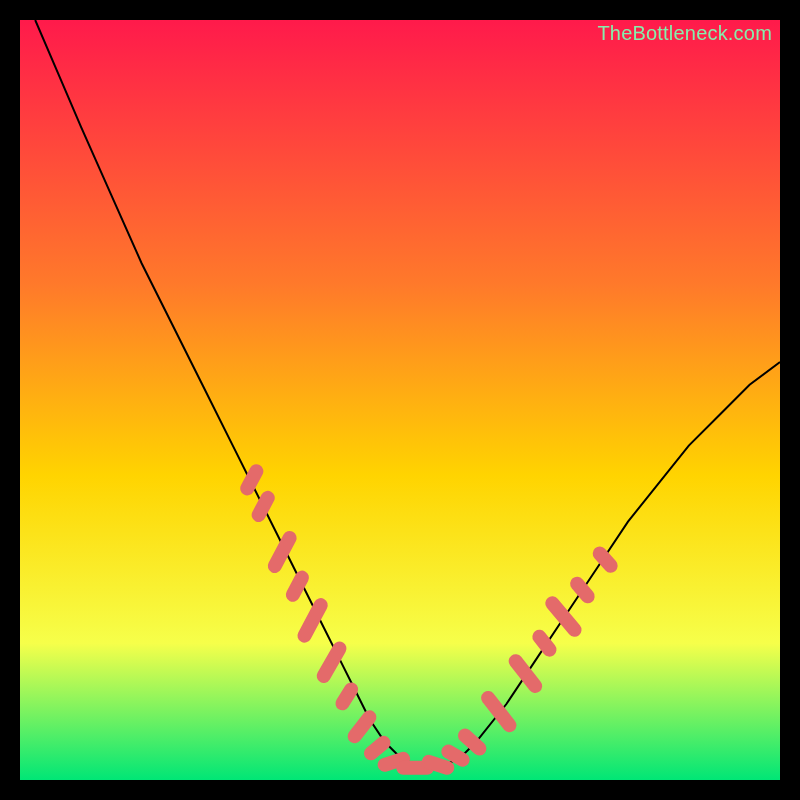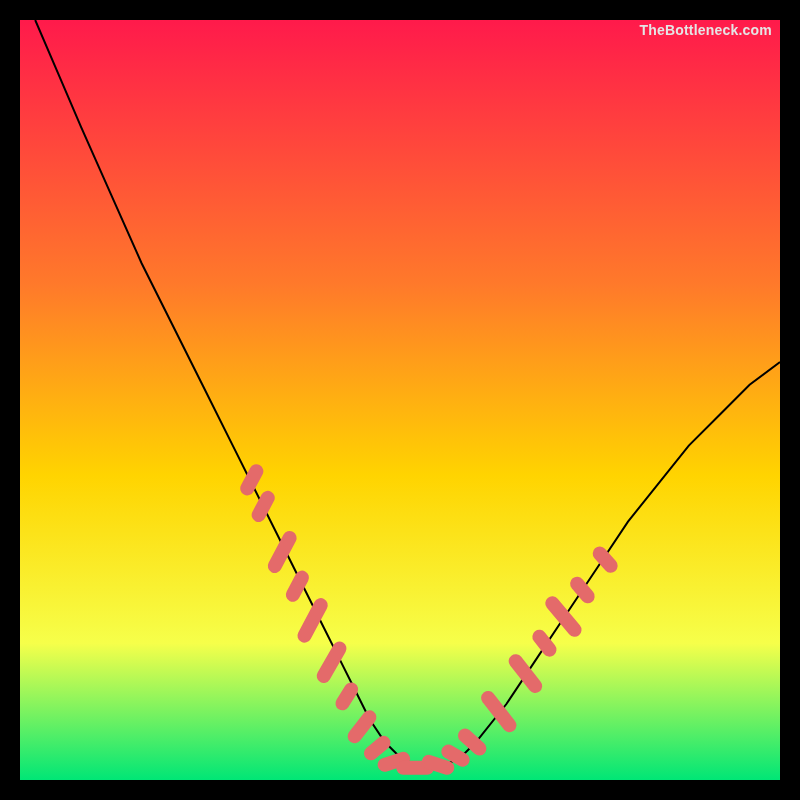--- a/index.html
+++ b/index.html
@@ -23,24 +23,24 @@
     position: absolute;
     left: 0;
     top: 0;
     width: 760px;
     height: 760px;
   }
   .watermark {
     position: absolute;
     top: 2px;
     right: 8px;
-    color: #e5e5e5;
-    font-size: 14px;
+    color: #86efac;
+    font-size: 20px;
     letter-spacing: 0.2px;
-    font-weight: 700;
+    font-weight: 400;
   }
   svg { display: block; }
 </style>
 </head>
 <body>
 
 <div class="frame">
   <svg class="plot" viewBox="0 0 760 760" preserveAspectRatio="none">
     <defs>
       <linearGradient id="bg" x1="0" y1="0" x2="0" y2="1">

